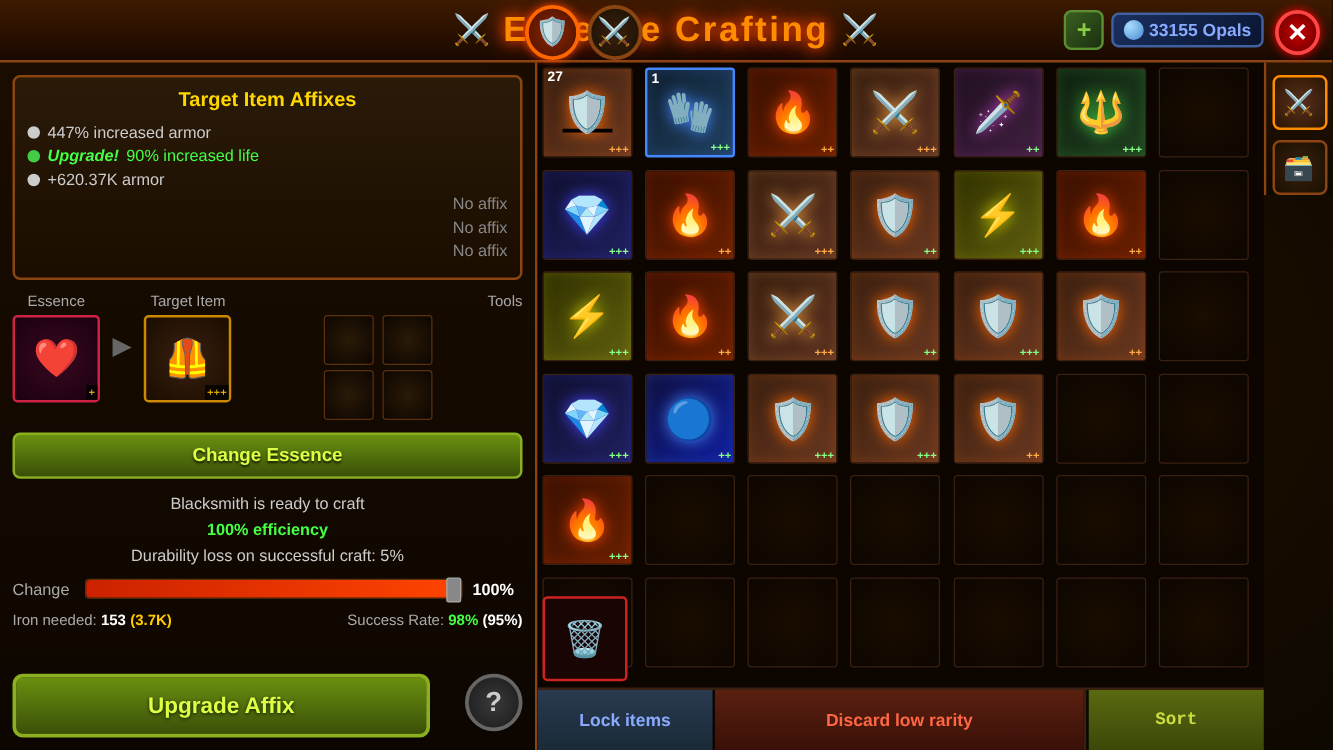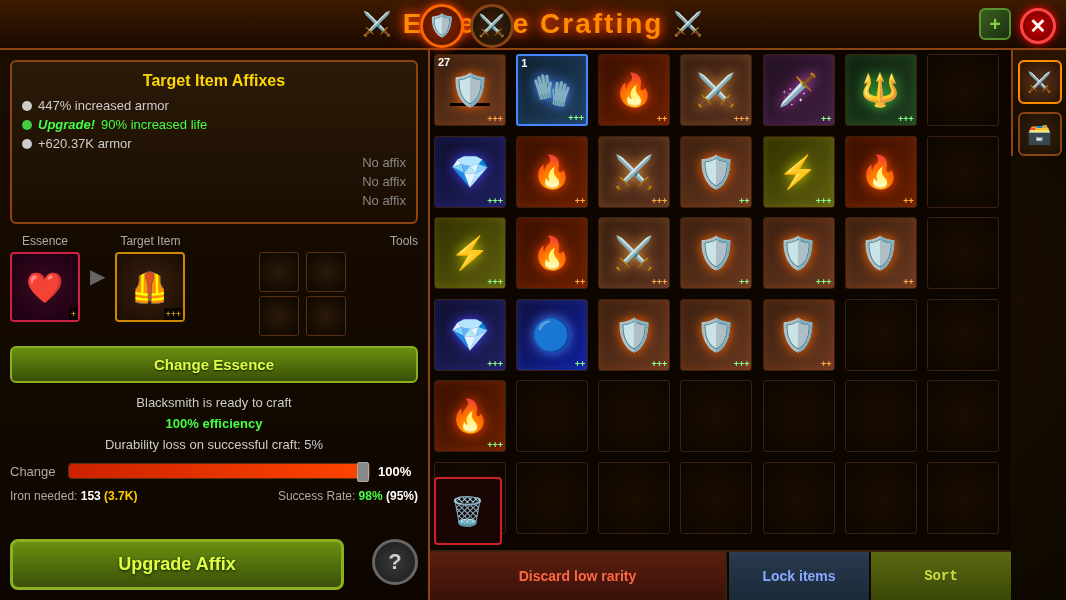--- a/index.html
+++ b/index.html
@@ -507,20 +507,24 @@
   <span class="title-text">Essence Crafting</span>
   <span class="title-decoration">⚔️</span>
 
   <div style="position:absolute; left:420px; display:flex; gap:6px; top:4px;">
     <div class="top-icon-btn active">🛡️</div>
     <div class="top-icon-btn inactive">⚔️</div>
   </div>
 
   <div style="position:absolute; right:55px; top:8px; display:flex; align-items:center; gap:6px;">
     <div class="add-btn">+</div>
+    <div class="opals-display">
+      <div class="opal-gem"></div>
+      <span>33155 Opals</span>
+    </div>
   </div>
   <div class="close-btn">✕</div>
 </div>
 
 <div class="right-sidebar">
   <div class="right-sidebar-btn active">⚔️</div>
   <div class="right-sidebar-btn">🗃️</div>
 </div>
 
 <div class="left-panel">
@@ -731,16 +735,16 @@
       <div class="grid-cell"></div>
       <div class="grid-cell"></div>
     </div>
 </div>
 
 <div style="position:absolute; bottom:55px; left:434px; width:68px; height:68px; display:flex; align-items:center; justify-content:center; border:2px solid #cc2222; border-radius:4px; background:#1a0505; cursor:pointer;">
   <span style="color:#cc2222; font-size:28px;">🗑️</span>
 </div>
 
 <div class="inventory-bottom">
+  <button class="inv-btn lock">Lock items</button>
   <button class="inv-btn discard">Discard low rarity</button>
-  <button class="inv-btn lock">Lock items</button>
   <button class="inv-btn sort">Sort</button>
 </div>
 
 </body></html>

